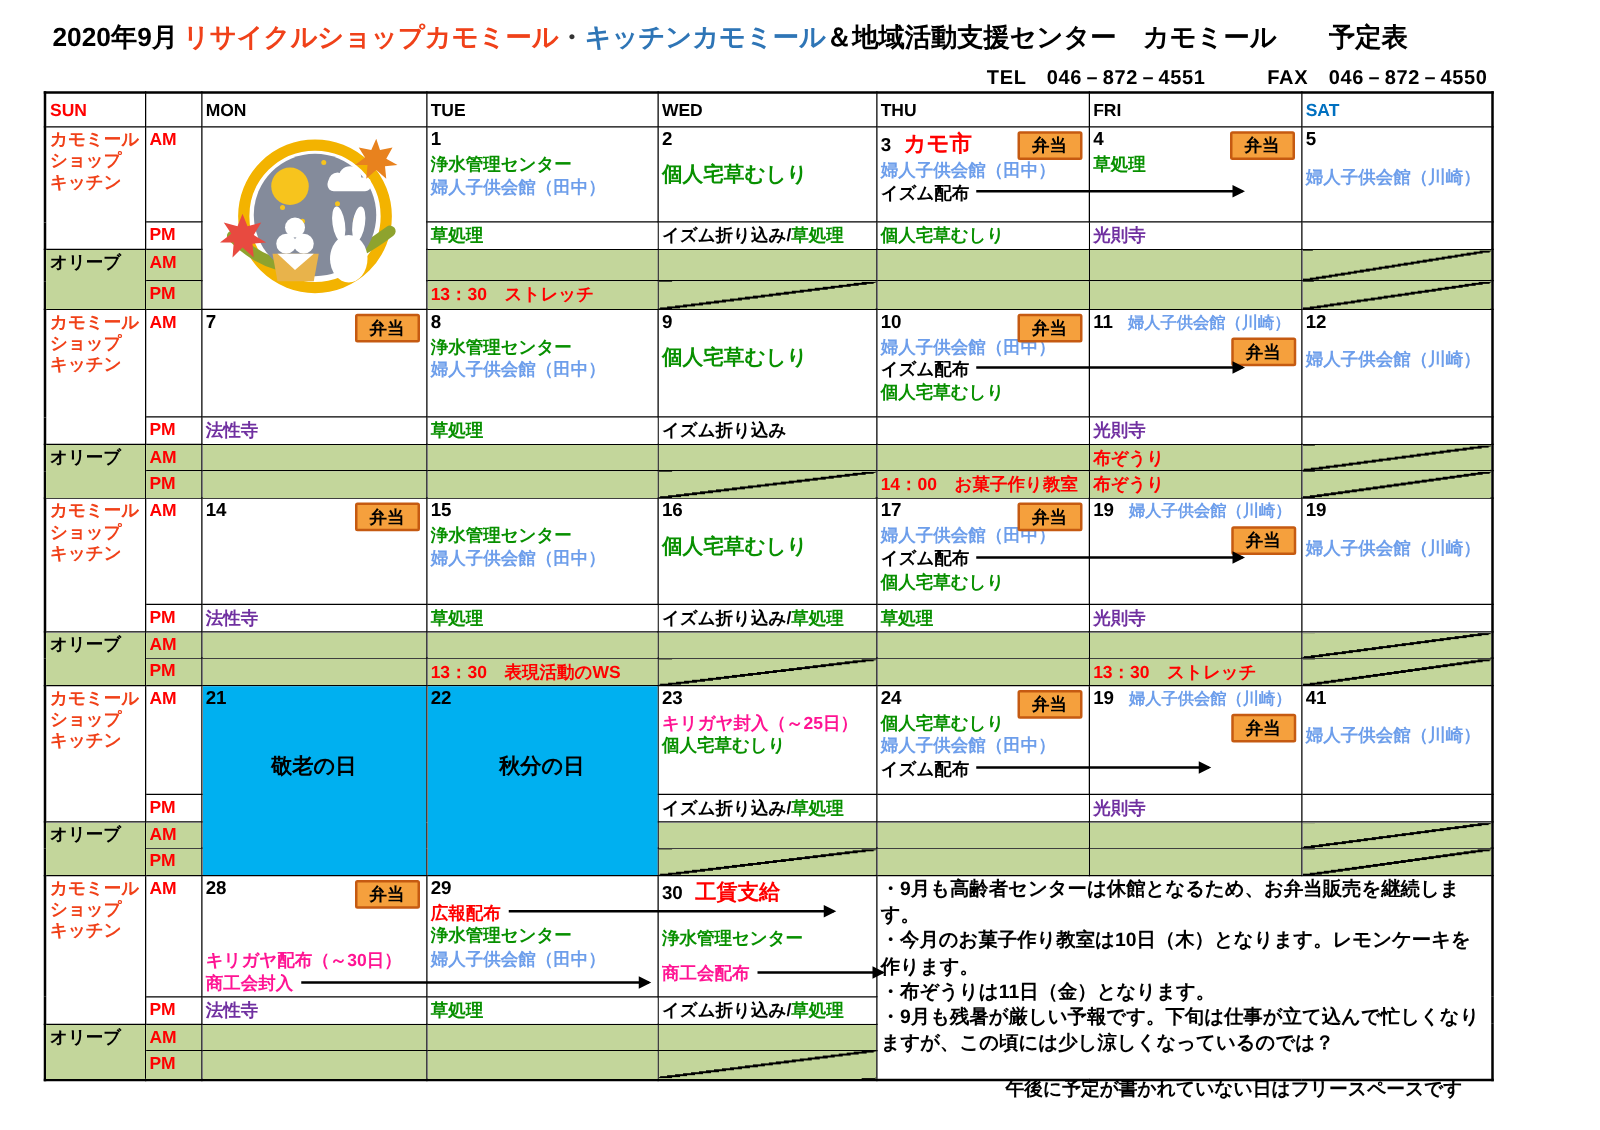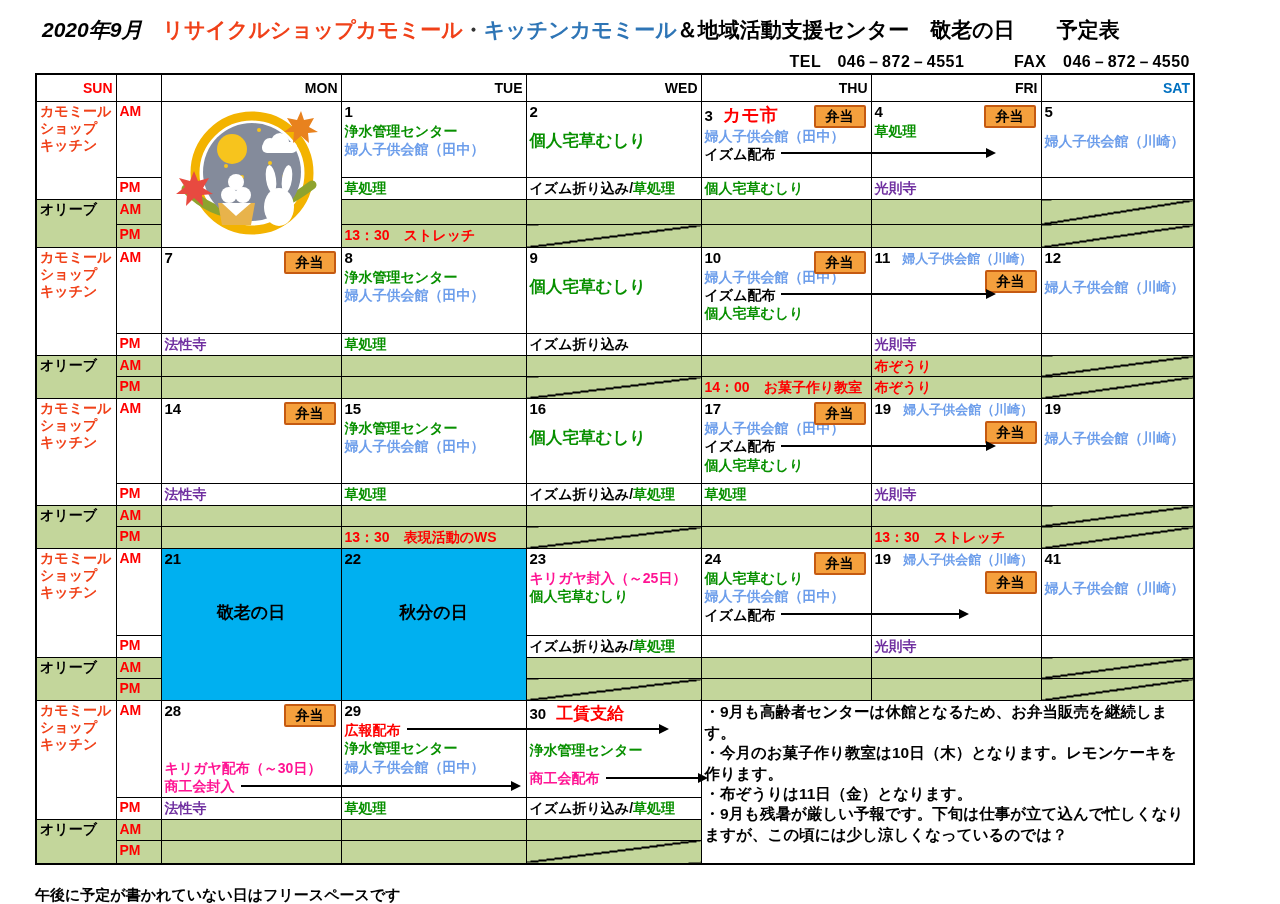--- a/index.html
+++ b/index.html
@@ -1,31 +1,31 @@
 <!DOCTYPE html>
 <html lang="ja" style="--red: #ff0000; --orange_red: #f04119; --title_blue: #2e75b6; --event_blue: #6d9eeb; --sat_blue: #0070c0; --green: #089000; --purple: #7030a0; --pink: #ff1493; --olive_bg: #c3d69b; --holiday_bg: #00b0f0; --badge_bg: #f5a03d; --badge_border: #c55a11;"><head>
 <meta charset="utf-8">
 <style>
   html,body{margin:0;padding:0;background:#fff;}
   .page{position:relative;width:1280px;height:904px;background:#fff;overflow:hidden;
         font-family:"Liberation Sans","DejaVu Sans",sans-serif;font-weight:bold;color:#000;}
   
   .titlebar{position:absolute;left:42px;top:16px;font-size:21px;white-space:nowrap;}
-  .t-month{margin-right:20px;font-style:italic;}
+  .t-month{margin-right:4px;}
   .t-shop1{color:var(--orange_red);}
   .t-sep{color:#333;}
   .t-shop2{color:var(--title_blue);}
   .t-suffix{color:#000;}
   .contact{position:absolute;top:52px;right:90px;font-size:16px;letter-spacing:.5px;}
   
   .cal{position:absolute;left:35px;top:73px;border-collapse:collapse;table-layout:fixed;
        width:1158px;border:2px solid #000;}
   .cal td{border:1.4px solid #000;padding:1px 3px;vertical-align:top;position:relative;
           font-size:14px;overflow:visible;}
-  .h-head td{font-size:14px;vertical-align:middle;height:24px;text-align:right;}
+  .h-head td{font-size:14px;vertical-align:middle;height:24px;}
   .sun-h{color:var(--red);}
   .sat-h{color:var(--sat_blue);}
   .sun-label{color:var(--orange_red);font-size:13px;line-height:1.2;vertical-align:middle;margin-top:32px;}
   .olive-label{background:var(--olive_bg);font-size:14px;vertical-align:middle;}
   .ampm{color:var(--red);font-size:13px;vertical-align:middle;}
   .olv{background:var(--olive_bg);}
   .diag{background-image:linear-gradient(to bottom right,
         transparent calc(50% - 1px),#000 calc(50% - 1px),#000 calc(50% + 1px),transparent calc(50% + 1px));}
   .pmw{background:#fff;}
   
@@ -47,29 +47,29 @@
   .arr{display:inline-block;height:0;border-top:2px solid #000;vertical-align:middle;
        margin-left:6px;position:relative;top:-2px;z-index:2;}
   .arr::after{content:'';position:absolute;right:-2px;top:-6px;width:0;height:0;
        border-left:10px solid #000;border-top:5px solid transparent;border-bottom:5px solid transparent;}
   
   .holiday{background:var(--holiday_bg);}
   .holiday-label{display:block;text-align:center;margin-top:32px;font-size:17px;color:#000;}
   .imgcell{text-align:center;vertical-align:middle;padding:0;}
   .notes{vertical-align:top;padding:2px 7px;}
   .notes .ln{white-space:normal;font-size:15.5px;line-height:1.32;}
-  .footer{position:absolute;top:862px;left:35px;width:1135px;text-align:left;font-size:15px;margin-top:24px;}
+  .footer{position:absolute;top:862px;left:35px;width:1135px;text-align:right;font-size:15px;}
 </style>
 </head>
 <body>
 
 <div class="page">
 
   <div class="titlebar">
-    <span class="t-month">2020年9月</span><span class="t-shop1">リサイクルショップカモミール</span><span class="t-sep">・</span><span class="t-shop2">キッチンカモミール</span><span class="t-suffix">＆地域活動支援センター　敬老の日　　予定表</span>
+    <span class="t-month">2020年9月</span><span class="t-shop1">リサイクルショップカモミール</span><span class="t-sep">・</span><span class="t-shop2">キッチンカモミール</span><span class="t-suffix">＆地域活動支援センター　カモミール　　予定表</span>
   </div>
   <div class="contact">TEL　046－872－4551　　　FAX　046－872－4550</div>
 
   <table class="cal">
     <colgroup>
       <col style="width:80px">
         <col style="width:45px">
         <col style="width:180px">
         <col style="width:185px">
       <col style="width:175px">

